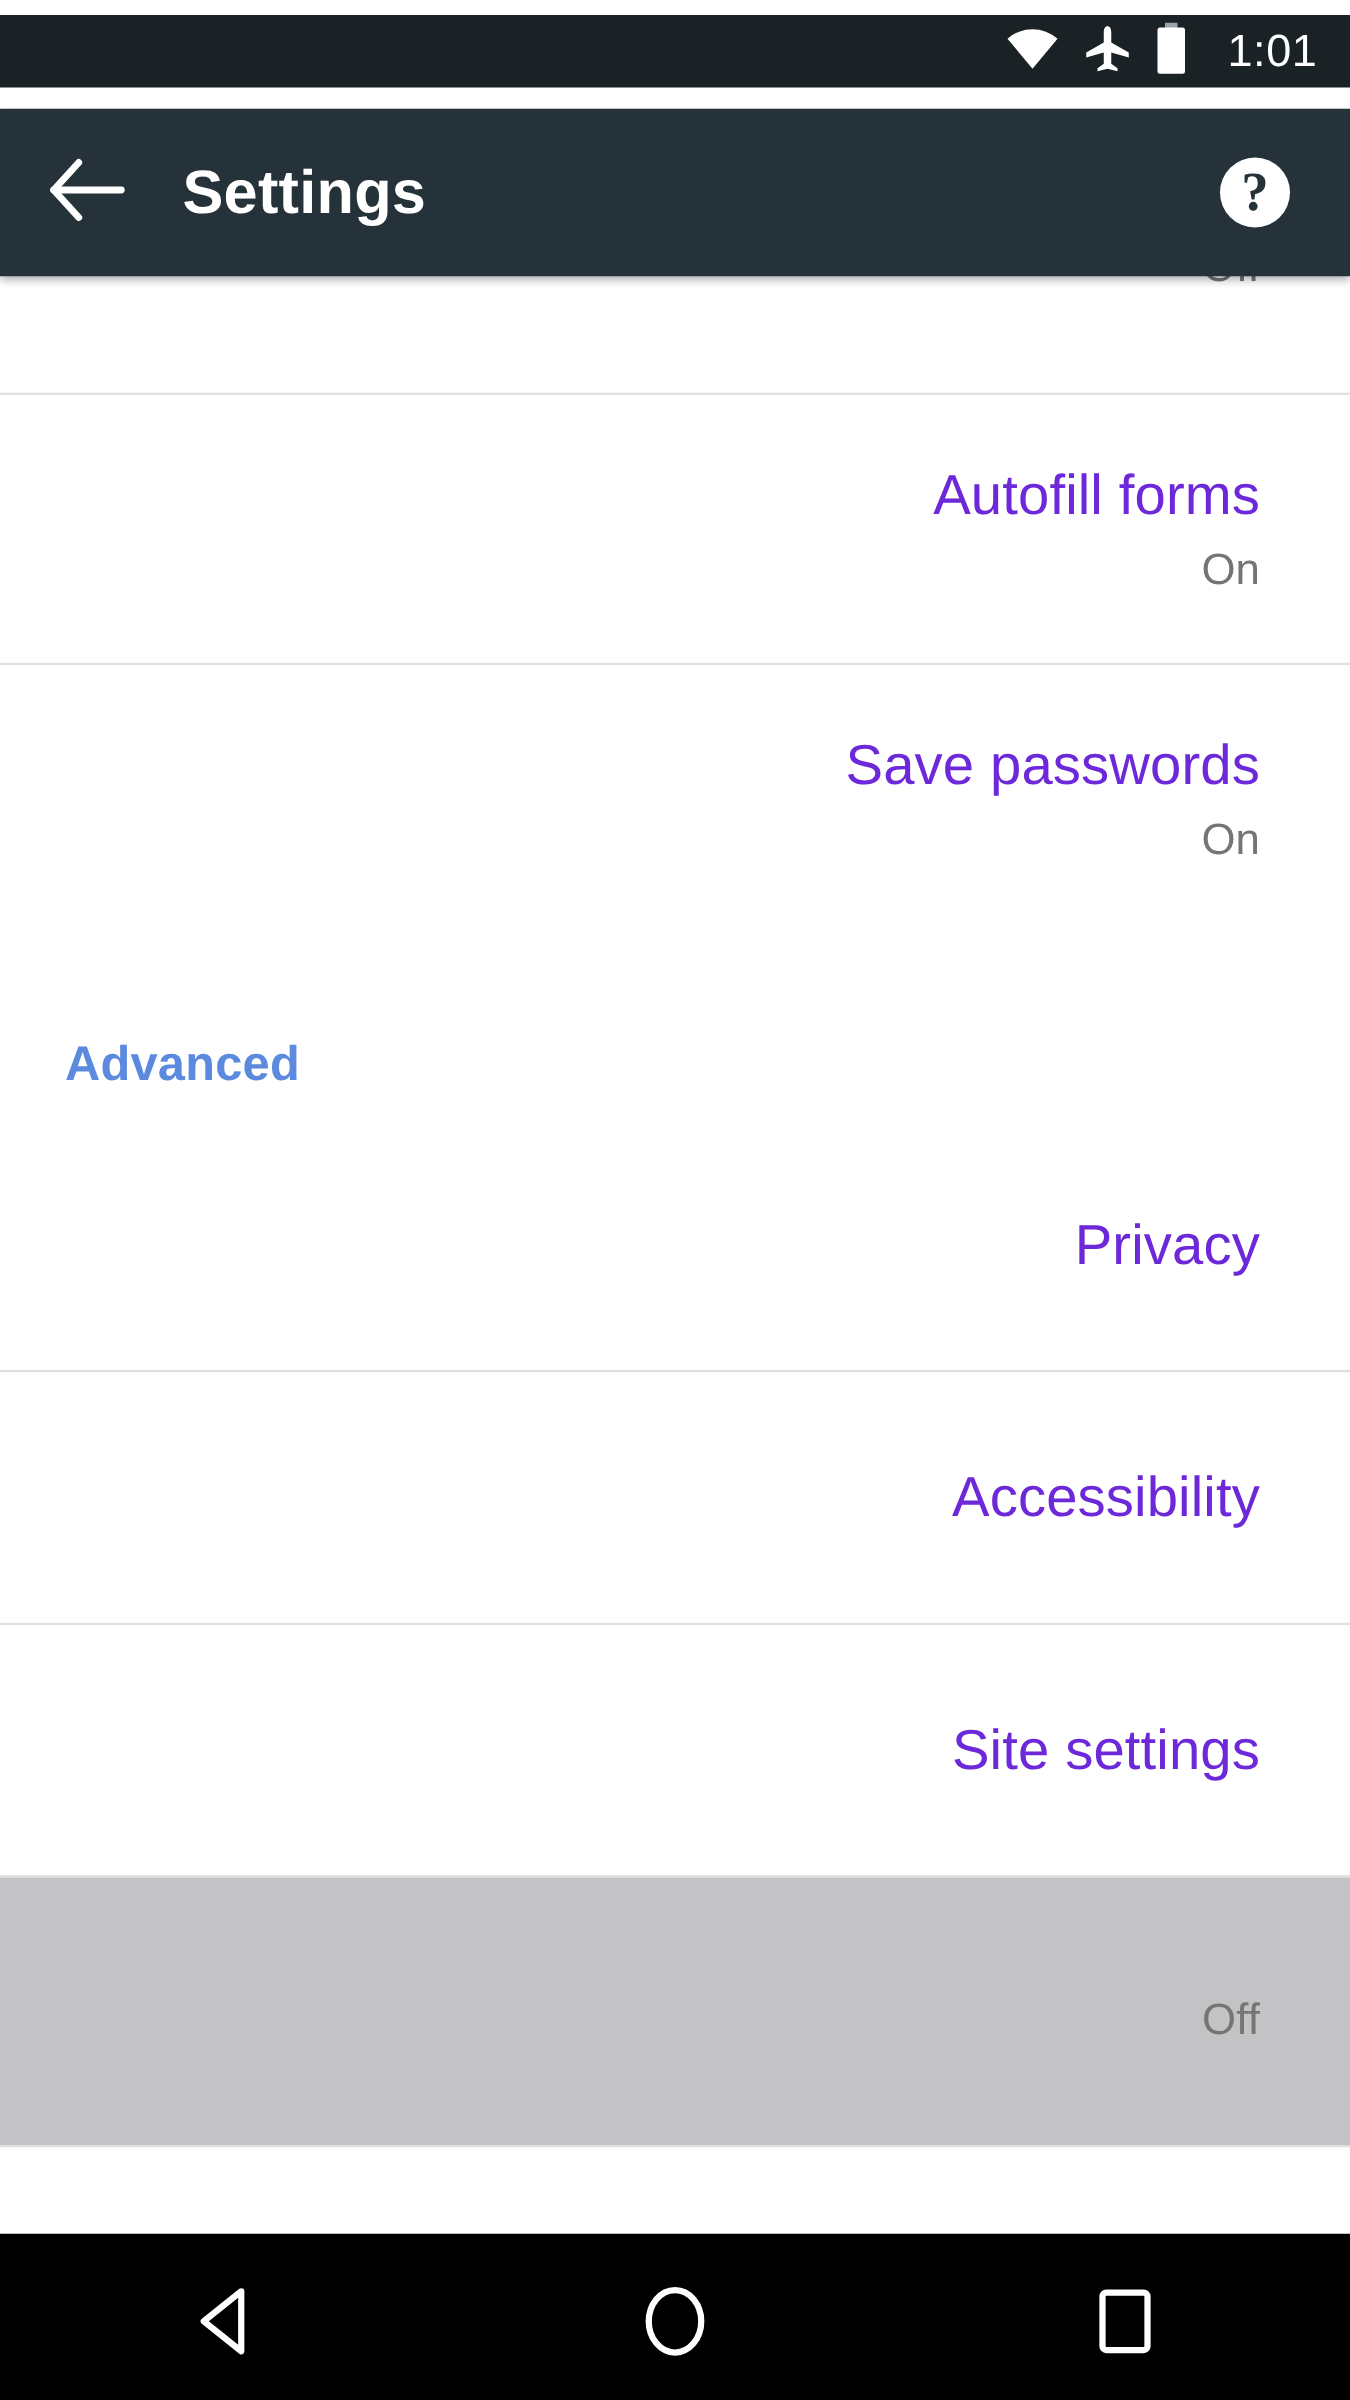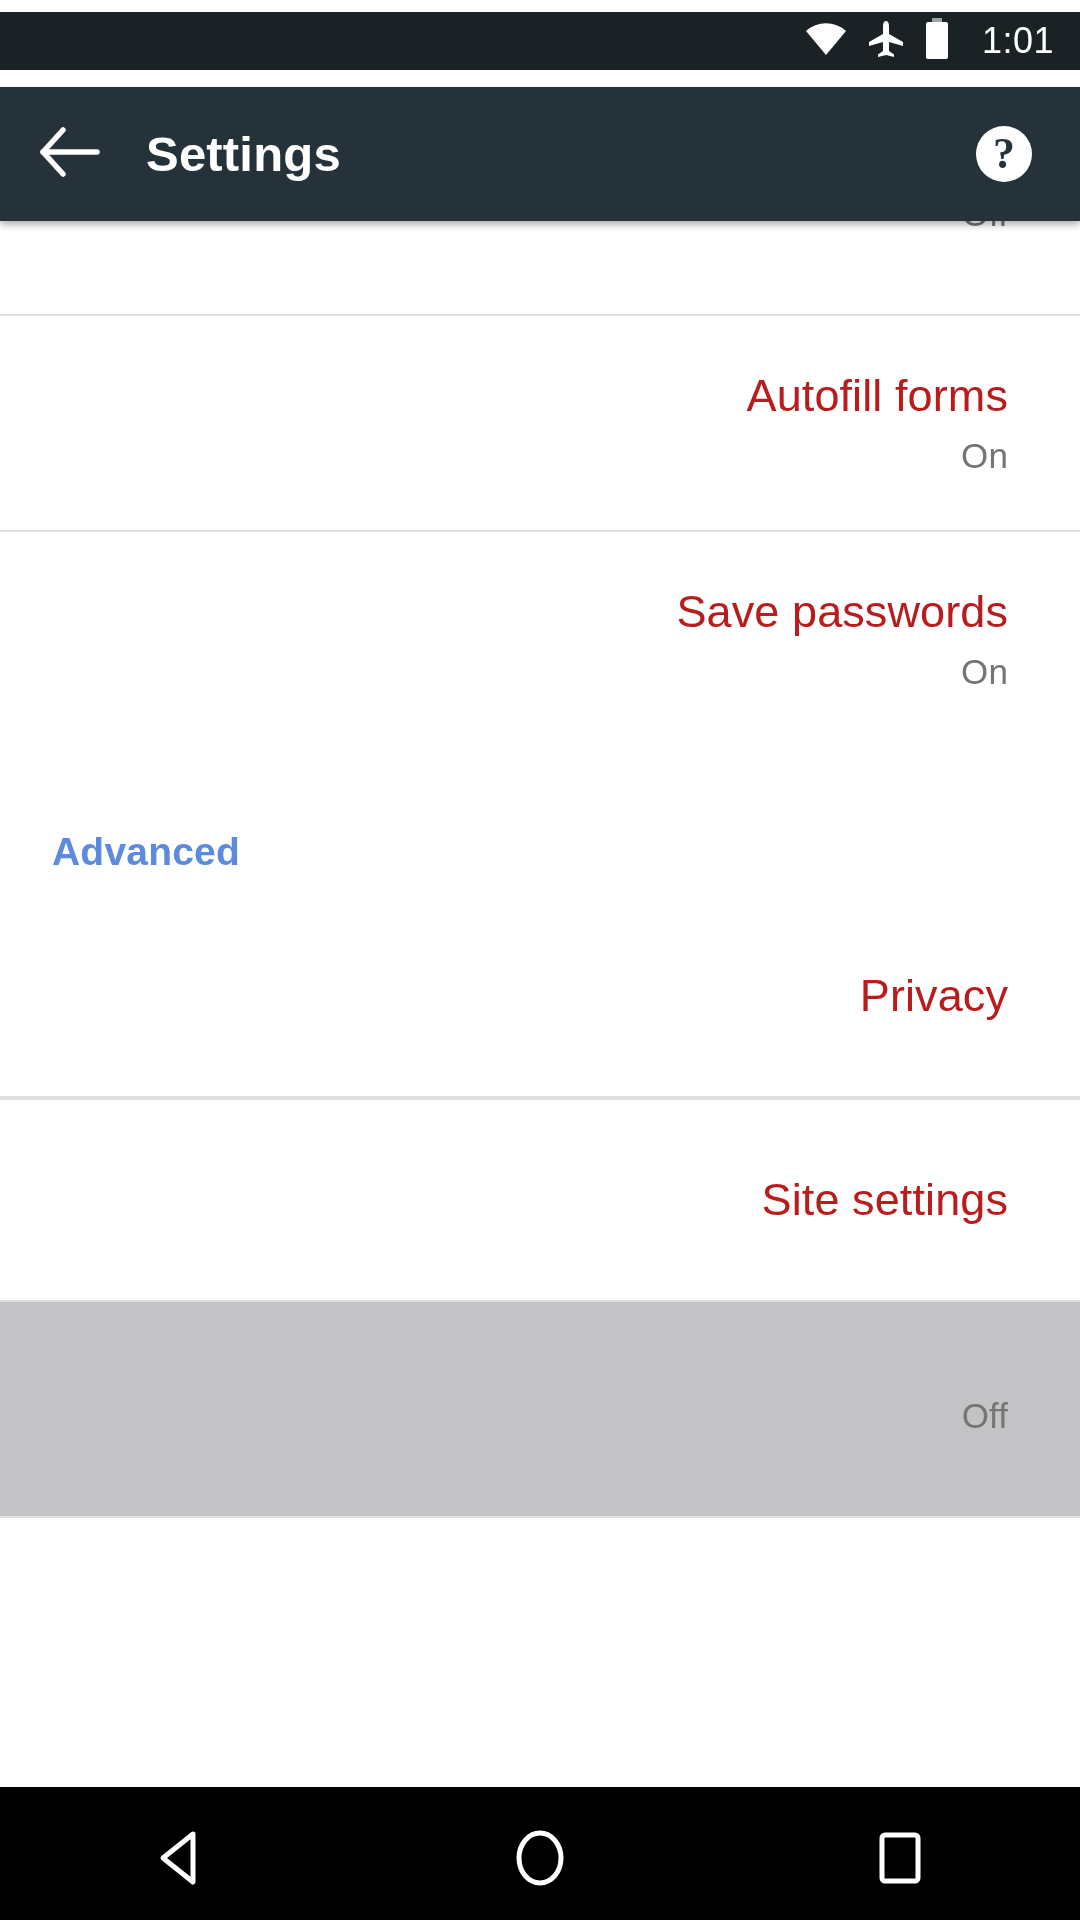--- a/index.html
+++ b/index.html
@@ -134,21 +134,21 @@
     justify-content: center;
     cursor: pointer;
     text-align: right;
   }
   .row.two-line { height: 214px; }
   .row.one-line { height: 200px; }
   .row.highlighted { background: #c3c3c5; }
 
   .row-title {
     font-size: 45px;
-    color: #b91c1c;
+    color: #6d28d9;
     line-height: 1.12;
     letter-spacing: 0.1px;
   }
   .row-summary {
     font-size: 35px;
     color: #757575;
     line-height: 1.12;
     margin-top: 14px;
     letter-spacing: 0.1px;
   }
@@ -269,20 +269,23 @@
 
       <div class="section-header">
         <div class="section-header-text">Advanced</div>
       </div>
 
       <div class="row one-line">
         <div class="row-title">Privacy</div>
       </div>
       <div class="divider"></div>
 
+      <div class="row one-line">
+        <div class="row-title">Accessibility</div>
+      </div>
       <div class="divider"></div>
 
       <div class="row one-line">
         <div class="row-title">Site settings</div>
       </div>
       <div class="divider"></div>
 
       <div class="row two-line highlighted">
         <div class="row-summary">Off</div>
       </div>

